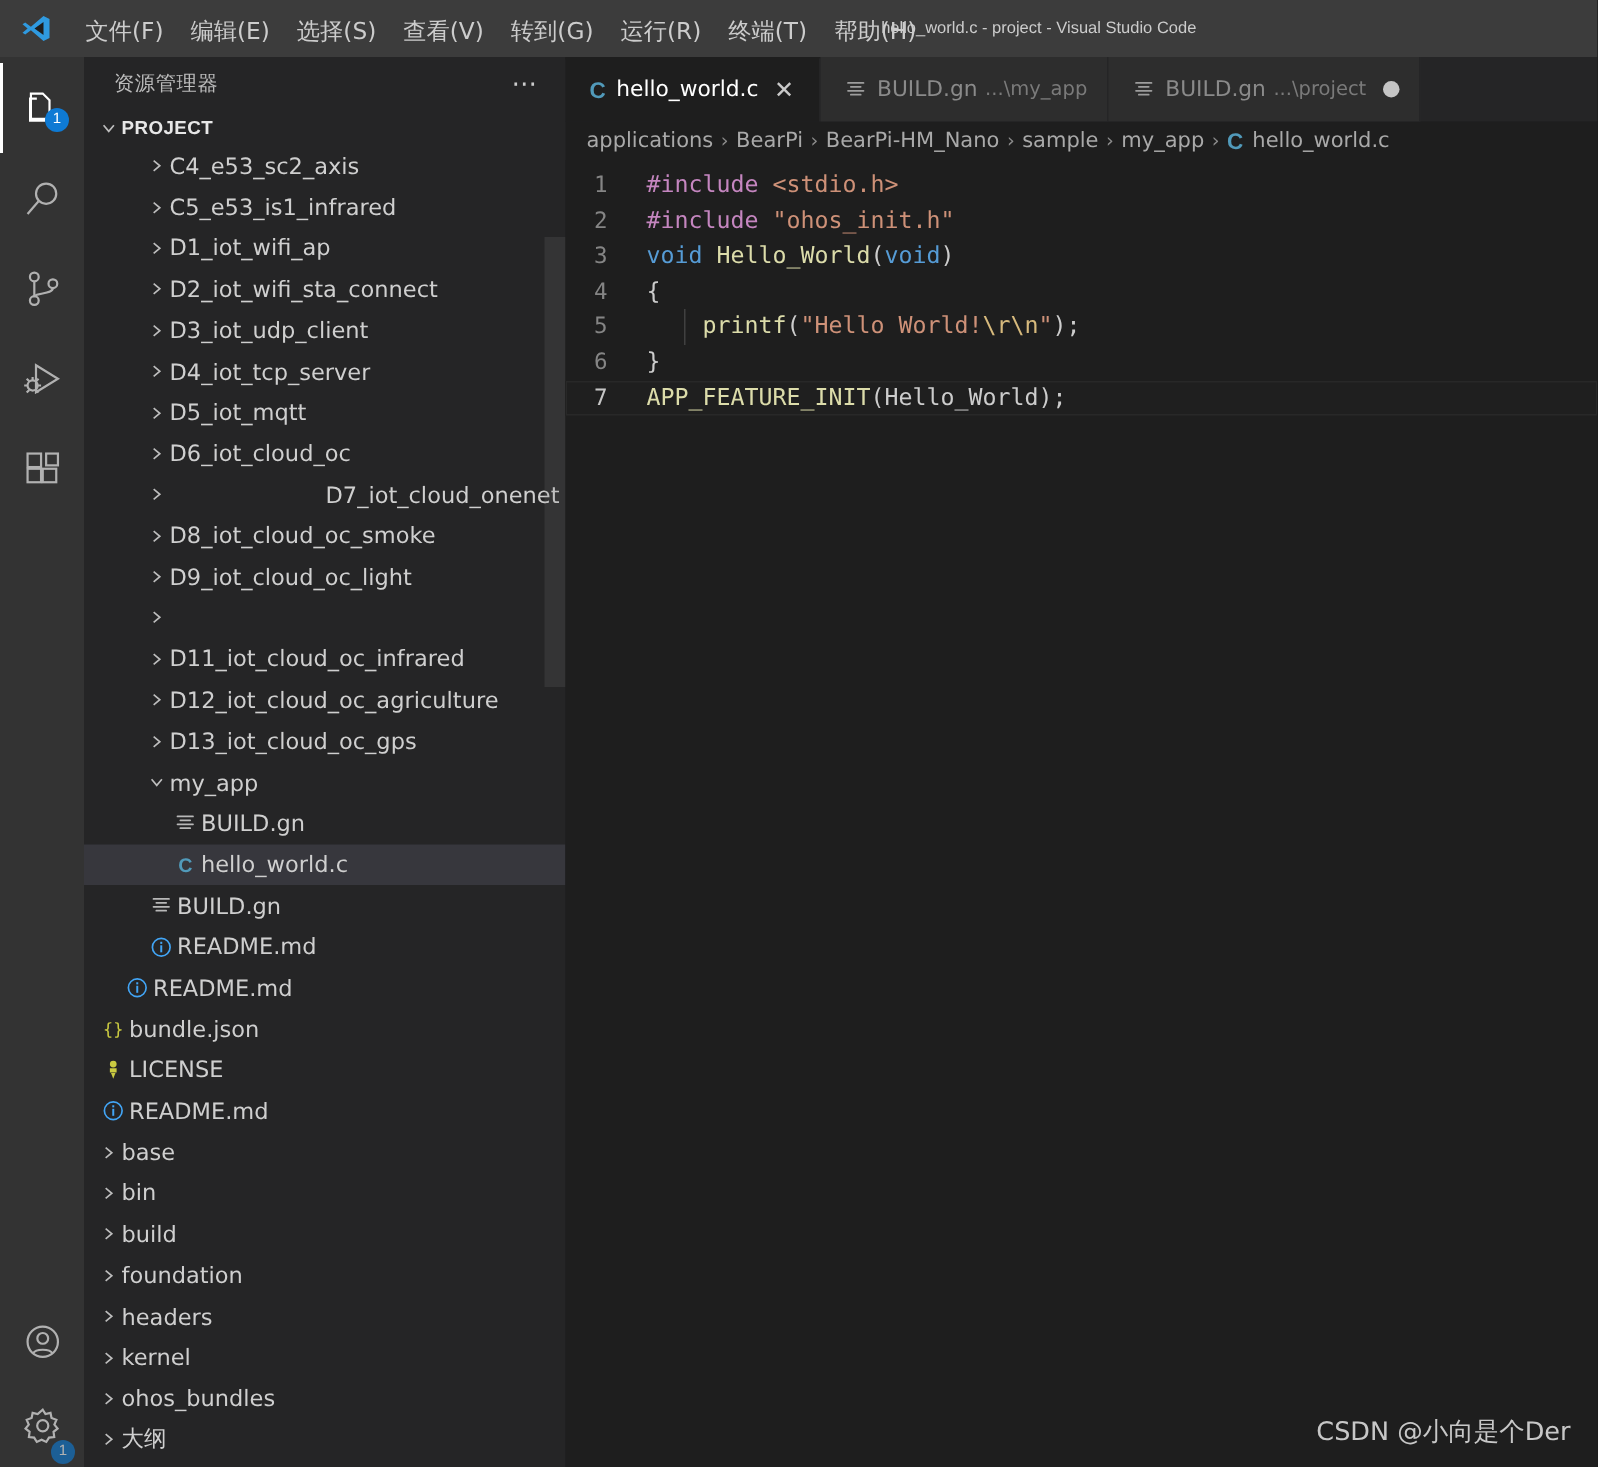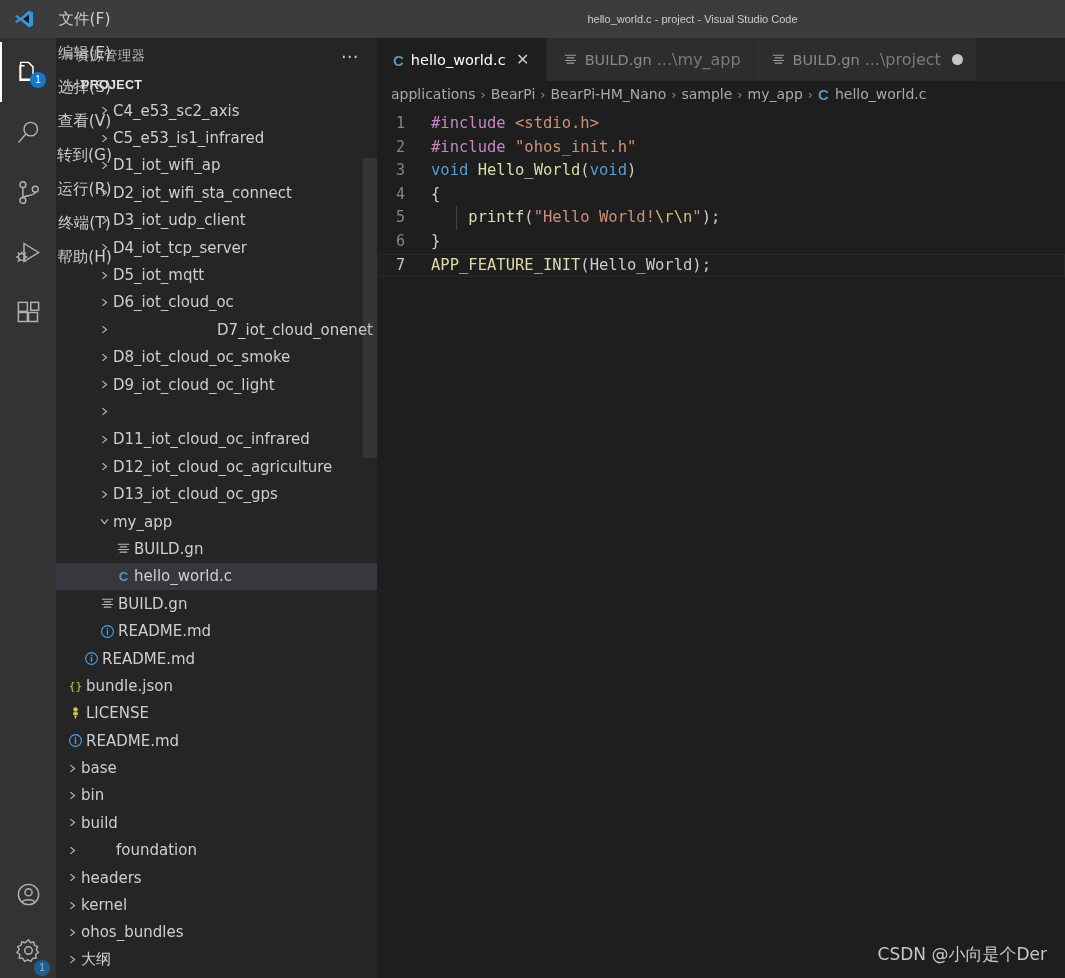--- a/index.html
+++ b/index.html
@@ -16,21 +16,21 @@
   
   .titlebar {
     height: 38px; min-height: 38px;
     background: #3c3c3c;
     display: flex; align-items: center;
     position: relative;
     z-index: 20;
   }
   .vscode-logo { width: 48px; height: 38px; display: flex; align-items: center; justify-content: center; }
   .vscode-logo svg { width: 20px; height: 20px; display:block; }
-  .menubar { display: flex; align-items: center; height: 38px; flex-direction: column; }
+  .menubar { display: flex; align-items: center; height: 38px; }
   .menu-item {
     padding: 2px 9px; font-size: 15.5px; color: #cccccc;
     line-height: 34px; height: 34px; cursor: default; white-space: nowrap;
     font-family: "DejaVu Sans", "Liberation Sans", sans-serif;
   }
   .window-title {
     position: absolute; left: 0; right: 0; top: 0; height: 38px;
     display: flex; align-items: center; justify-content: center;
     font-size: 11px; color: #cccccc; pointer-events: none;
     padding-left: 320px;
@@ -111,21 +111,21 @@
     padding: 0 13px 0 16px; font-size: 14.5px; color: #8a8a8a;
     background: #2d2d2d; border-right: 1px solid #252526; cursor: pointer;
     min-width: 0; position: relative;
     font-family: "DejaVu Sans", "Liberation Sans", sans-serif;
   }
   .tab.active { background: #1e1e1e; color: #ffffff; border-top: 1px solid #1e1e1e; }
   .tab.active::after { content:""; position:absolute; left:0; right:0; top:0; height:1px; background:#1e1e1e; }
   .tab-icon { display:inline-flex; align-items:center; }
   .tab-icon svg { width: 15px; height: 15px; display:block; }
   .tab-c { color: #519aba; font-weight: bold; font-size: 15px; font-family: "Liberation Sans", sans-serif; }
-  .tab-desc { color: #7a7a7a; font-size: 16px; margin-left: -2px; }
+  .tab-desc { color: #7a7a7a; font-size: 13px; margin-left: -2px; }
   .tab-close {
     width: 20px; height: 20px; display:inline-flex; align-items:center; justify-content:center;
     color: #c9c9c9; font-size: 16px; line-height: 1; cursor: pointer;
   }
   .tab-dirty {
     width: 11px; height: 11px; border-radius: 50%; background: #c5c5c5; margin-left: 4px; flex: none;
   }
   .tabbar-filler { flex: 1; background: #252526; }
 
   .breadcrumb {
@@ -512,21 +512,21 @@
             <span class="label">bin</span>
           </div>
           <div class="tree-row" style="padding-left: 8px;">
             <span class="twisty">
               <svg viewBox="0 0 16 16">
                 <polyline points="5,3 11,8 5,13"></polyline>
               </svg>
             </span>
             <span class="label">build</span>
           </div>
-          <div class="tree-row" style="padding-left: 8px; gap: 35px;">
+          <div class="tree-row" style="padding-left: 8px;">
             <span class="twisty">
               <svg viewBox="0 0 16 16">
                 <polyline points="5,3 11,8 5,13"></polyline>
               </svg>
             </span>
             <span class="label">foundation</span>
           </div>
           <div class="tree-row" style="padding-left: 8px;">
             <span class="twisty">
               <svg viewBox="0 0 16 16">

